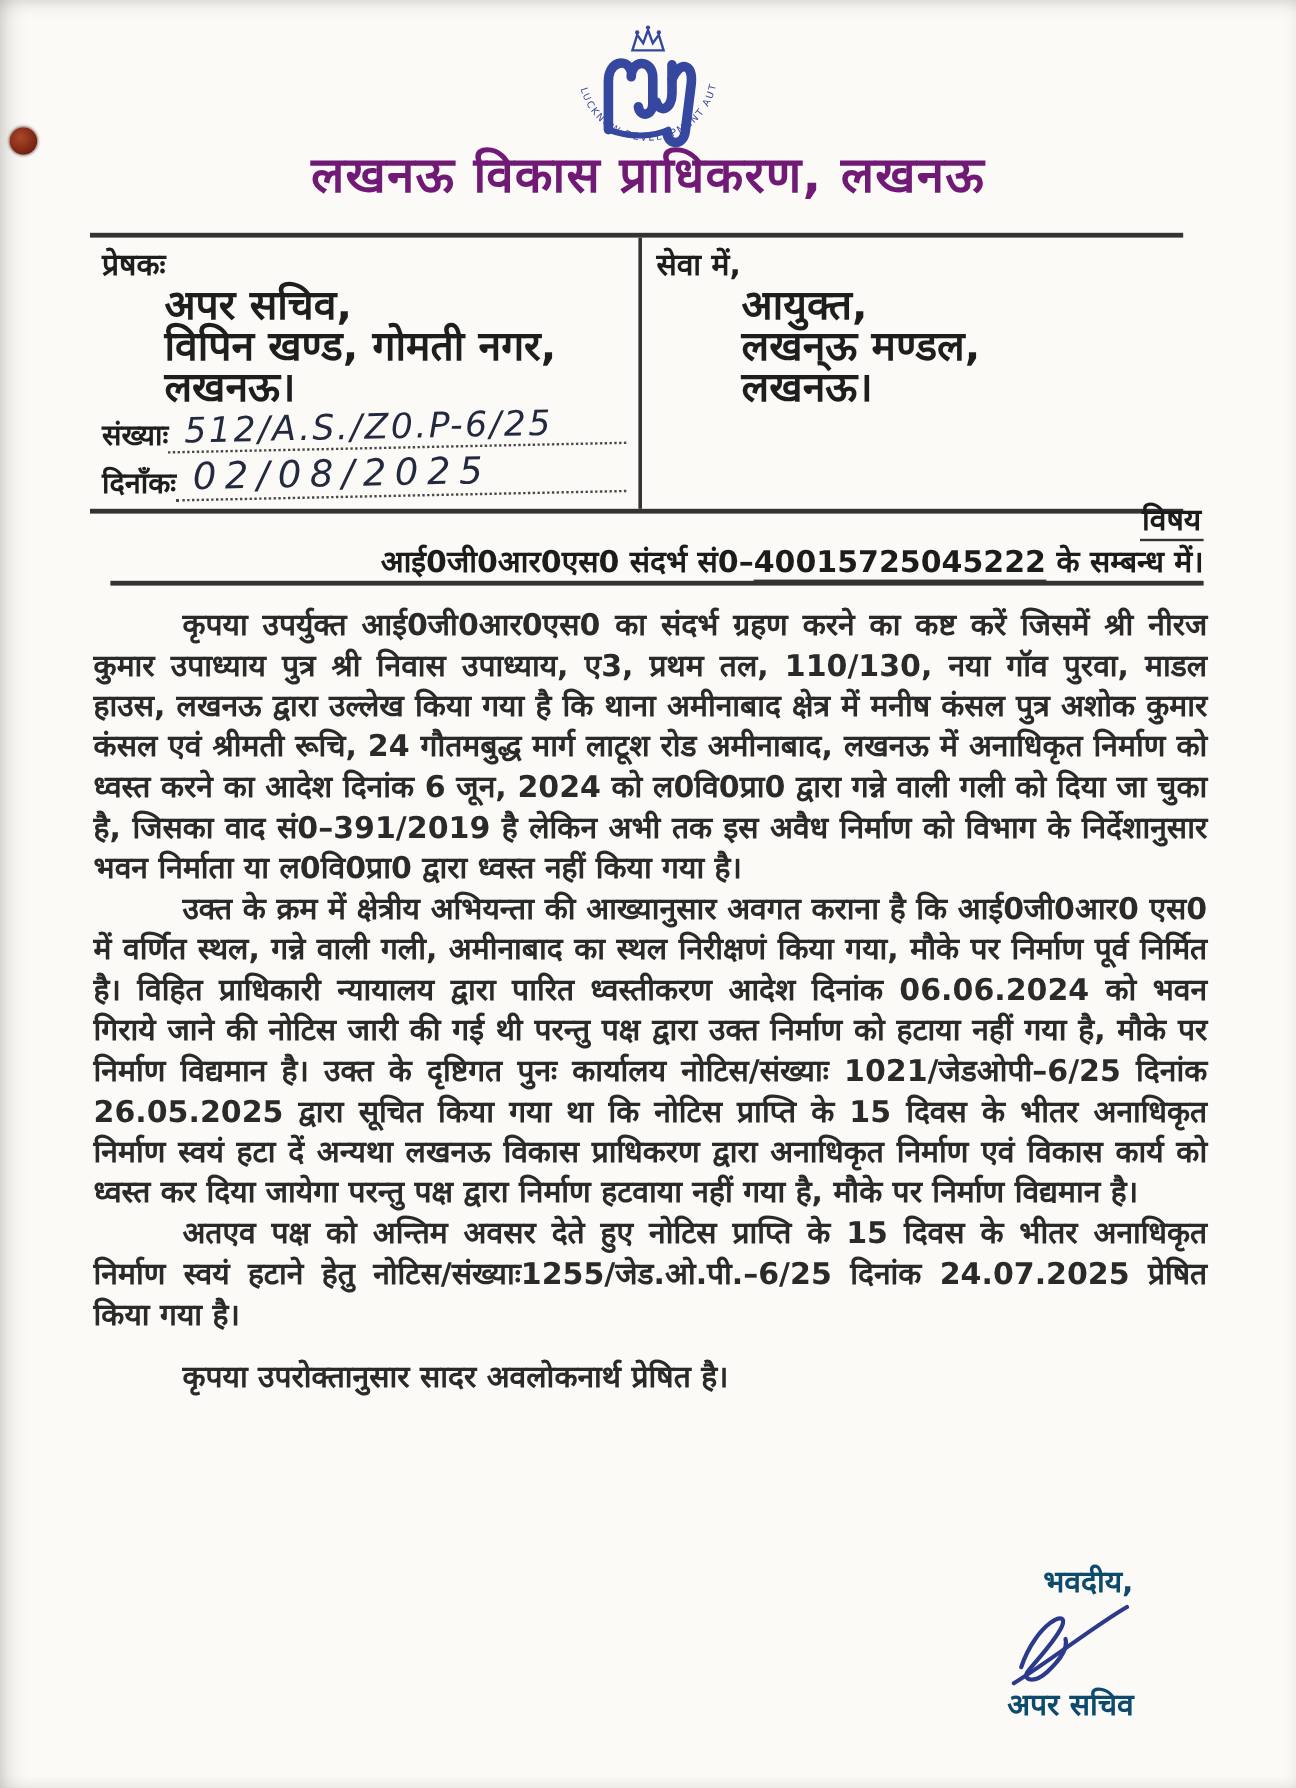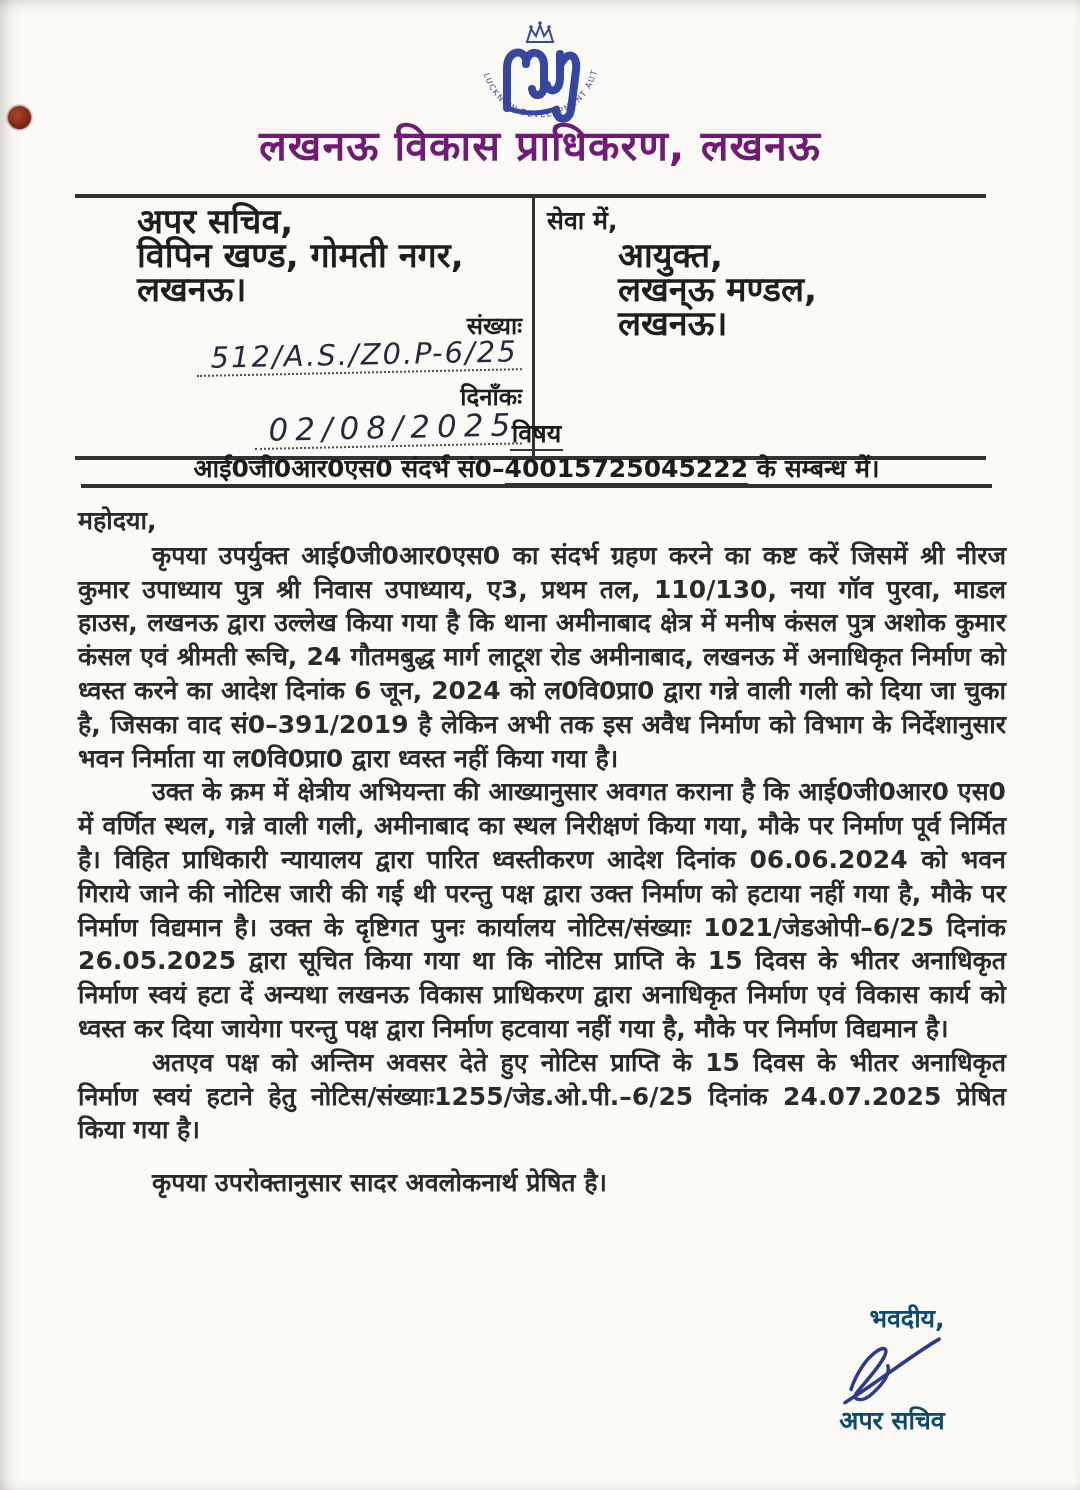--- a/index.html
+++ b/index.html
@@ -31,35 +31,35 @@
   .info-table{
     position:absolute;left:75px;top:194px;width:911px;box-sizing:border-box;
     border-top:4px solid #333;
   }
   .info-cols{display:flex;min-height:220px;border-bottom:4px solid #333;position:relative;}
   .col-left{width:460px;box-sizing:border-box;border-right:3px solid #333;padding:4px 10px 6px 10px;}
   .col-right{flex:1;box-sizing:border-box;padding:4px 12px;}
   .box-label{font-size:25px;font-weight:bold;color:#1e1e1e;}
   .addr{margin:2px 0 0 52px;font-size:34px;line-height:34px;font-weight:bold;color:#1e1e1e;}
   .addr-r{margin-left:71px;}
-  .hand-row{display:flex;align-items:flex-end;margin-top:2px;flex-direction:column;}
+  .hand-row{display:flex;align-items:flex-end;margin-top:2px;}
   .hand-row .box-label{white-space:nowrap;font-size:24px;}
   .hand-value{
     flex:1;border-bottom:2px dotted #4a4a4a;
     font-style:italic;font-weight:normal;
     color:#232a40;
     transform:rotate(-1.2deg);transform-origin:left bottom;
     padding:0 4px 0 14px;white-space:nowrap;
   }
   .hand-number{font-size:29px;letter-spacing:2px;}
   .hand-date{font-size:31px;letter-spacing:7px;}
   
   .subject-strip{
-    position:absolute;left:81px;top:418px;width:911px;height:70px;
-    text-align:center;border-bottom:4px solid #333;box-sizing:border-box;
+    position:absolute;left:92px;top:418px;width:911px;height:70px;
+    text-align:right;border-bottom:4px solid #333;box-sizing:border-box;
   }
   .subject-heading{
     display:inline-block;margin-top:1px;font-size:25px;font-weight:bold;color:#1c1c1c;
     border-bottom:2px solid #333;padding:0 2px;line-height:30px;
   }
   .subject-line{font-size:25px;font-weight:bold;color:#1c1c1c;margin-top:3px;line-height:30px;}
   .subject-num{border-bottom:2px solid #333;}
   
   .letter-body{
     position:absolute;left:78px;top:504px;width:928px;
@@ -108,20 +108,21 @@
         <textPath href="#logoArc" startOffset="4">LUCKNOW DEVELOPMENT AUTHORITY</textPath>
       </text>
     </svg>
   </div>
 
   <div class="page-title">लखनऊ विकास प्राधिकरण, लखनऊ</div>
 
   <div class="info-table">
     <div class="info-cols">
       <div class="col-left">
+        <div class="box-label">प्रेषकः</div>
         <div class="addr">
           <div>अपर सचिव,</div>
           <div>विपिन खण्ड, गोमती नगर,</div>
           <div>लखनऊ।</div>
         </div>
         <div class="hand-row">
           <span class="box-label">संख्याः</span>
           <span class="hand-value hand-number">512/A.S./Z0.P-6/25</span>
         </div>
         <div class="hand-row">
@@ -139,21 +140,20 @@
       </div>
     </div>
   </div>
 
   <div class="subject-strip">
     <div class="subject-heading">विषय</div>
     <div class="subject-line"><span>आई0जी0आर0एस0 संदर्भ सं0–</span><span class="subject-num">40015725045222</span><span> के सम्बन्ध में।</span></div>
   </div>
 
   <div class="letter-body">
-    <p class="salutation">महोदया,</p>
     <p>कृपया उपर्युक्त आई0जी0आर0एस0 का संदर्भ ग्रहण करने का कष्ट करें जिसमें श्री नीरज कुमार उपाध्याय पुत्र श्री निवास उपाध्याय, ए3, प्रथम तल, 110/130, नया गॉव पुरवा, माडल हाउस, लखनऊ द्वारा उल्लेख किया गया है कि थाना अमीनाबाद क्षेत्र में मनीष कंसल पुत्र अशोक कुमार कंसल एवं श्रीमती रूचि, 24 गौतमबुद्ध मार्ग लाटूश रोड अमीनाबाद, लखनऊ में अनाधिकृत निर्माण को ध्वस्त करने का आदेश दिनांक 6 जून, 2024 को ल0वि0प्रा0 द्वारा गन्ने वाली गली को दिया जा चुका है, जिसका वाद सं0–391/2019 है लेकिन अभी तक इस अवैध निर्माण को विभाग के निर्देशानुसार भवन निर्माता या ल0वि0प्रा0 द्वारा ध्वस्त नहीं किया गया है।</p>
     <p>उक्त के क्रम में क्षेत्रीय अभियन्ता की आख्यानुसार अवगत कराना है कि आई0जी0आर0 एस0 में वर्णित स्थल, गन्ने वाली गली, अमीनाबाद का स्थल निरीक्षणं किया गया, मौके पर निर्माण पूर्व निर्मित है। विहित प्राधिकारी न्यायालय द्वारा पारित ध्वस्तीकरण आदेश दिनांक 06.06.2024 को भवन गिराये जाने की नोटिस जारी की गई थी परन्तु पक्ष द्वारा उक्त निर्माण को हटाया नहीं गया है, मौके पर निर्माण विद्यमान है। उक्त के दृष्टिगत पुनः कार्यालय नोटिस/संख्याः 1021/जेडओपी–6/25 दिनांक 26.05.2025 द्वारा सूचित किया गया था कि नोटिस प्राप्ति के 15 दिवस के भीतर अनाधिकृत निर्माण स्वयं हटा दें अन्यथा लखनऊ विकास प्राधिकरण द्वारा अनाधिकृत निर्माण एवं विकास कार्य को ध्वस्त कर दिया जायेगा परन्तु पक्ष द्वारा निर्माण हटवाया नहीं गया है, मौके पर निर्माण विद्यमान है।</p>
     <p>अतएव पक्ष को अन्तिम अवसर देते हुए नोटिस प्राप्ति के 15 दिवस के भीतर अनाधिकृत निर्माण स्वयं हटाने हेतु नोटिस/संख्याः1255/जेड.ओ.पी.–6/25 दिनांक 24.07.2025 प्रेषित किया गया है।</p>
     <p class="p-last">कृपया उपरोक्तानुसार सादर अवलोकनार्थ प्रेषित है।</p>
   </div>
 
   <div class="closing">
     <div class="regards">भवदीय,</div>
     <svg class="sig-svg" width="130" height="82" viewBox="0 0 120 80">
       <g fill="none" stroke="#2c3a8c" stroke-width="3.4" stroke-linecap="round">

